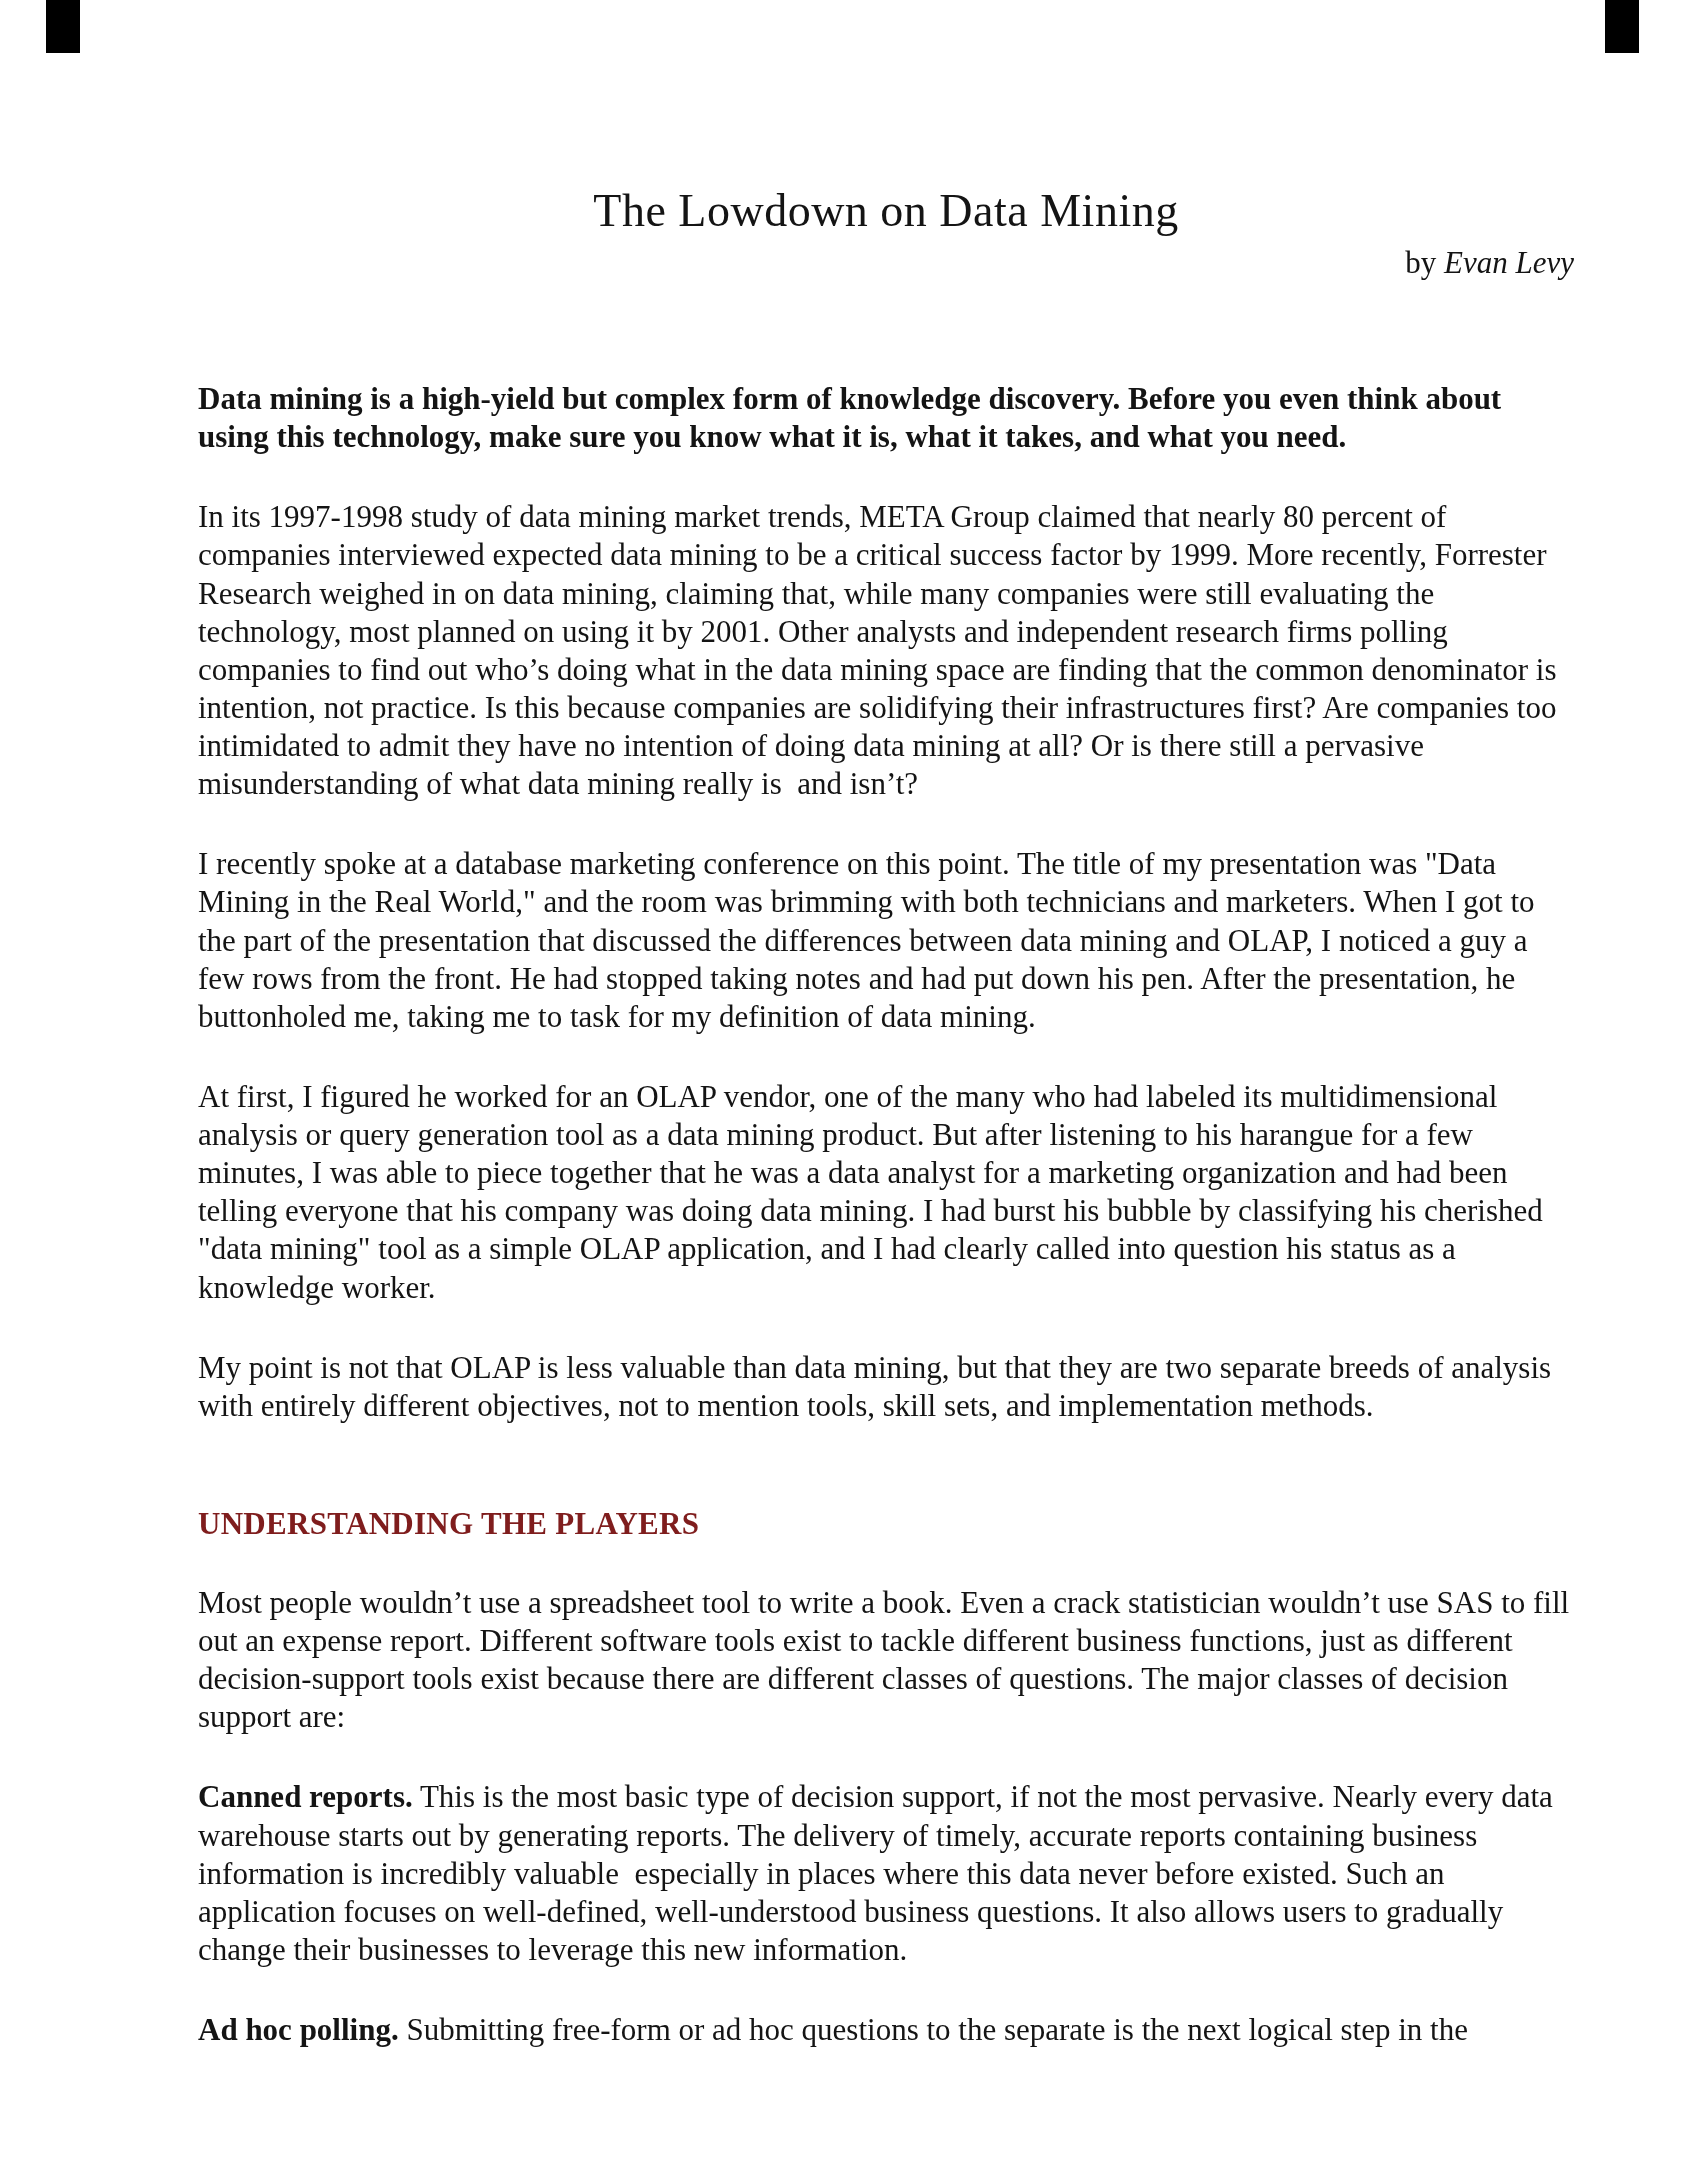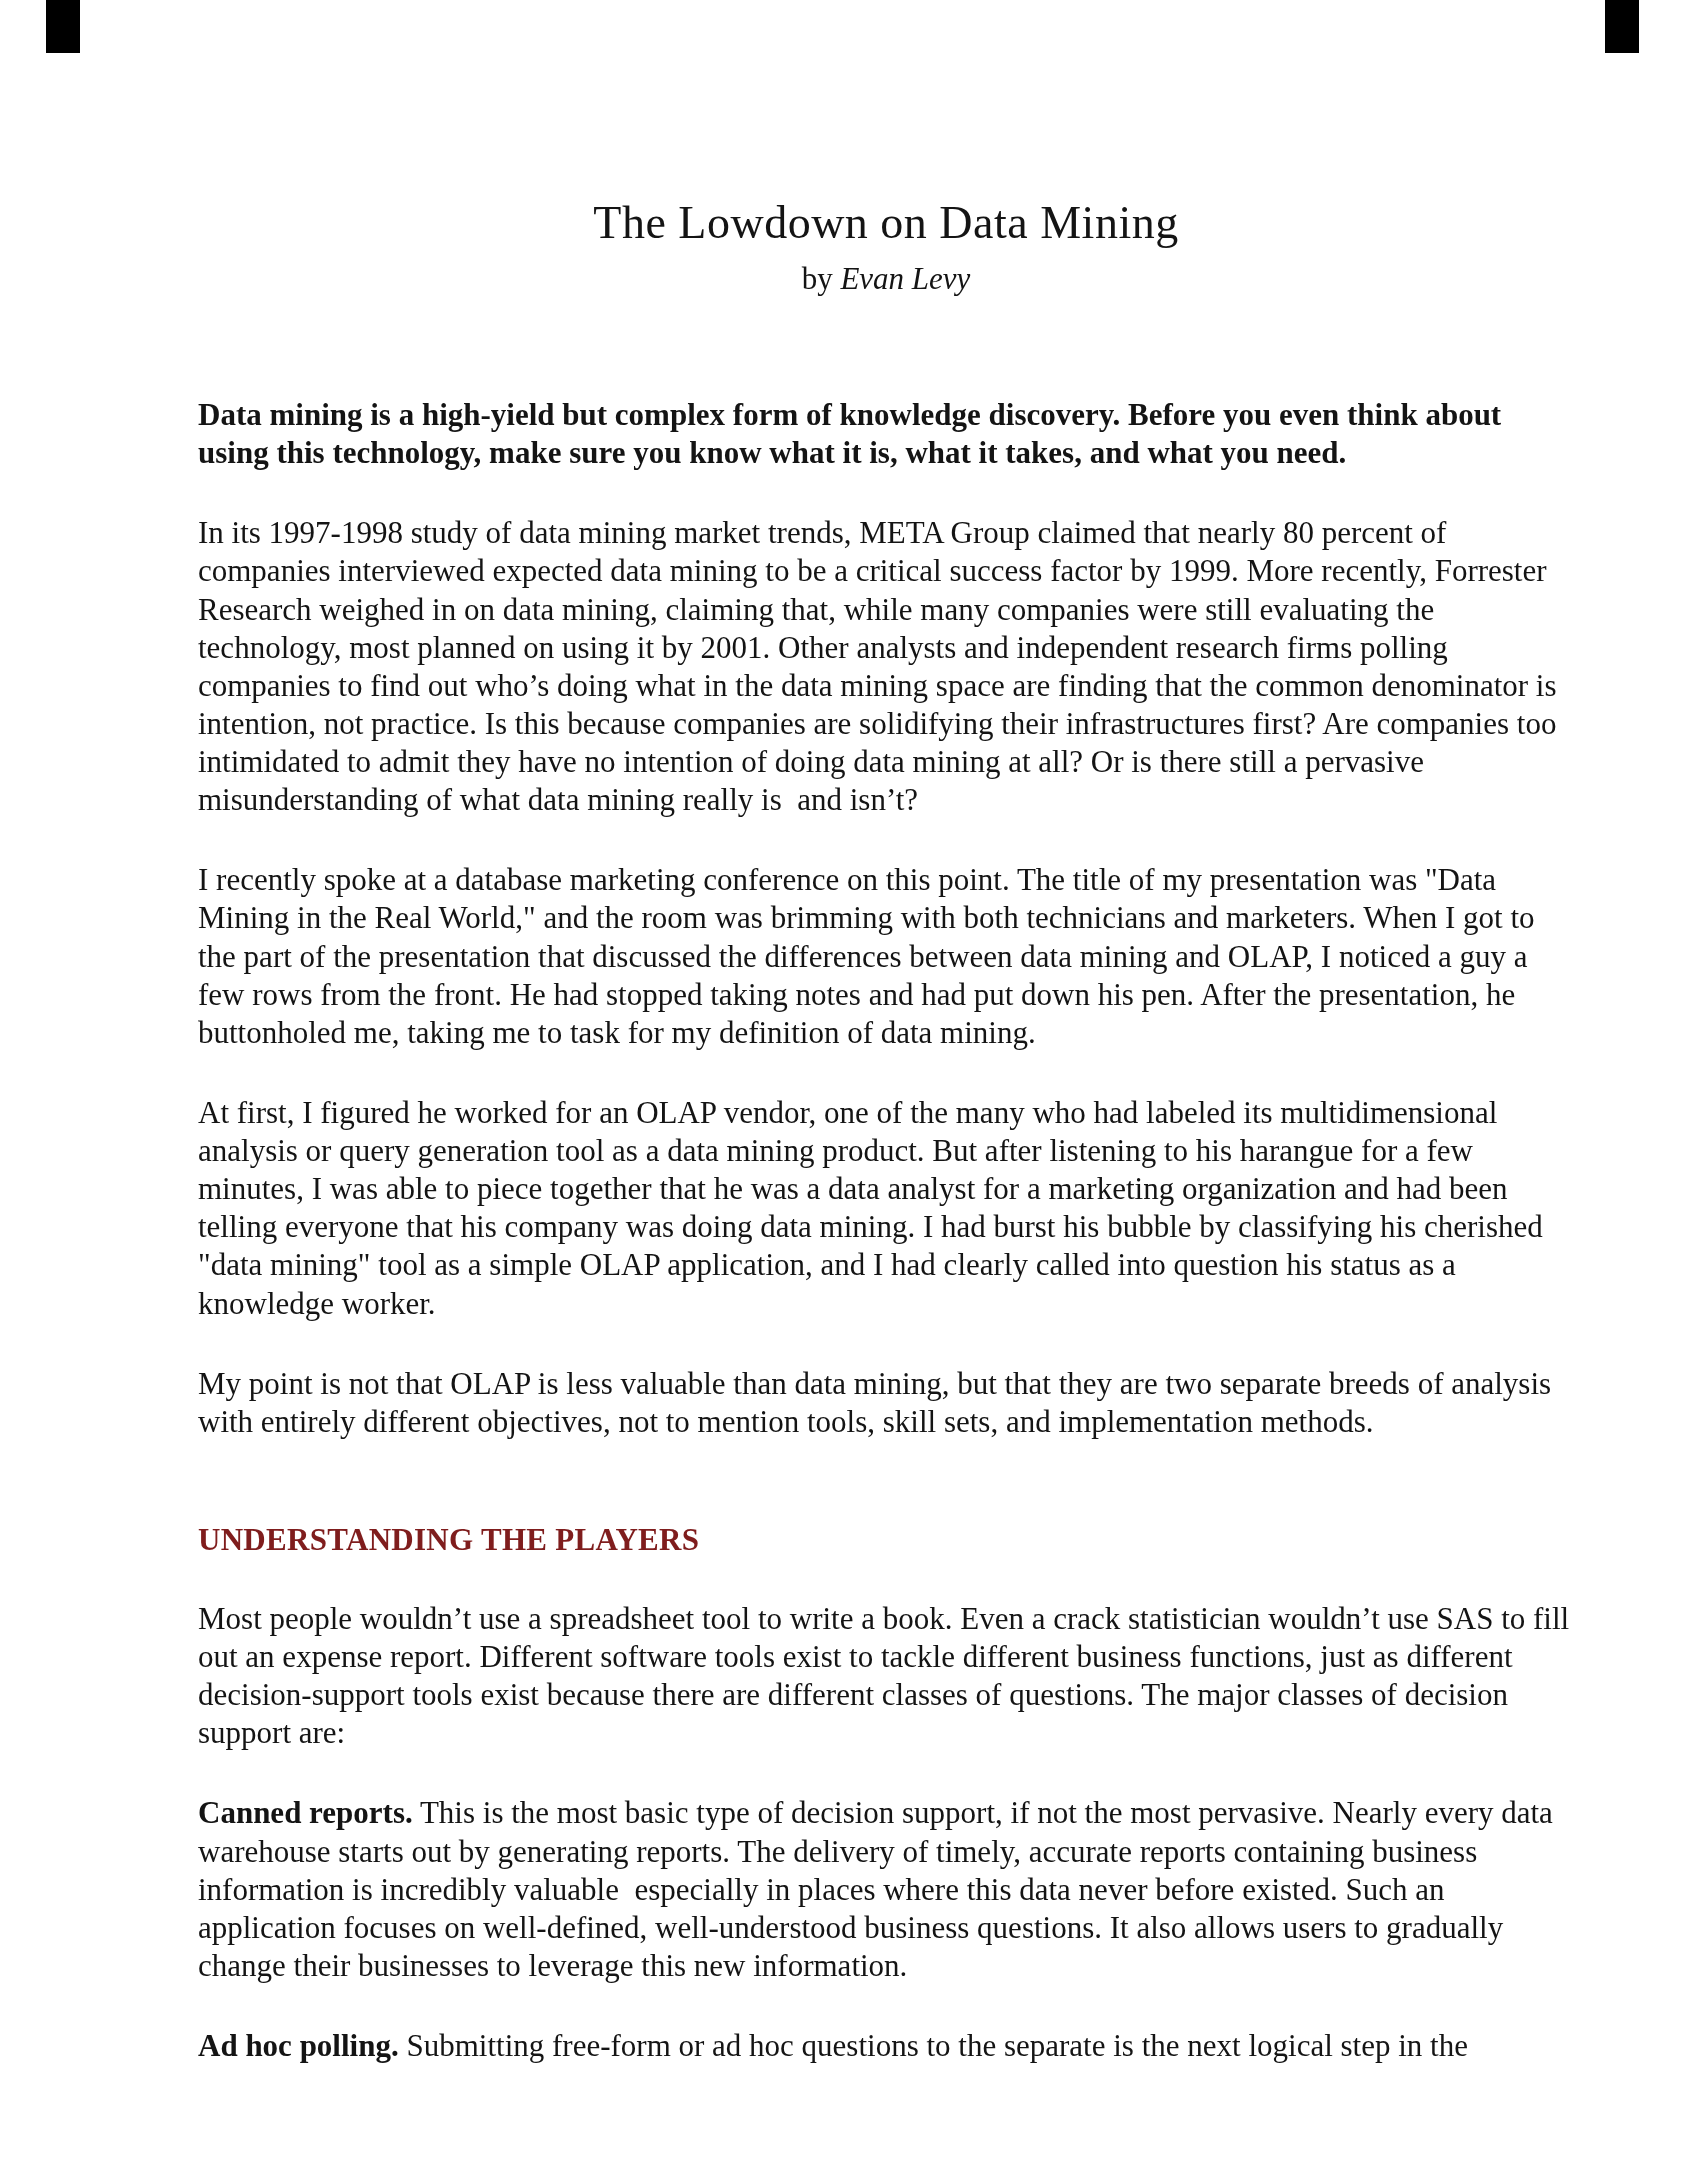--- a/index.html
+++ b/index.html
@@ -23,29 +23,29 @@
   .corner-mark.right { left: 1605px; }
 
   .content {
     position: absolute;
     left: 198px;
     top: 184px;
     width: 1376px;
   }
 
   .title {
-    margin: 12px;
+    margin: 0;
     text-align: center;
     font-size: 46px;
     font-weight: 400;
     letter-spacing: 0.5px;
   }
   .byline {
     margin: 8px 0 0 0;
-    text-align: center;
+    text-align: right;
     font-size: 31px;
   }
   .byline .author { font-style: italic; }
 
   p.body {
     font-size: 31px;
     line-height: 1.23;
     margin: 42px 0 0 0;
     text-align: left;
   }

